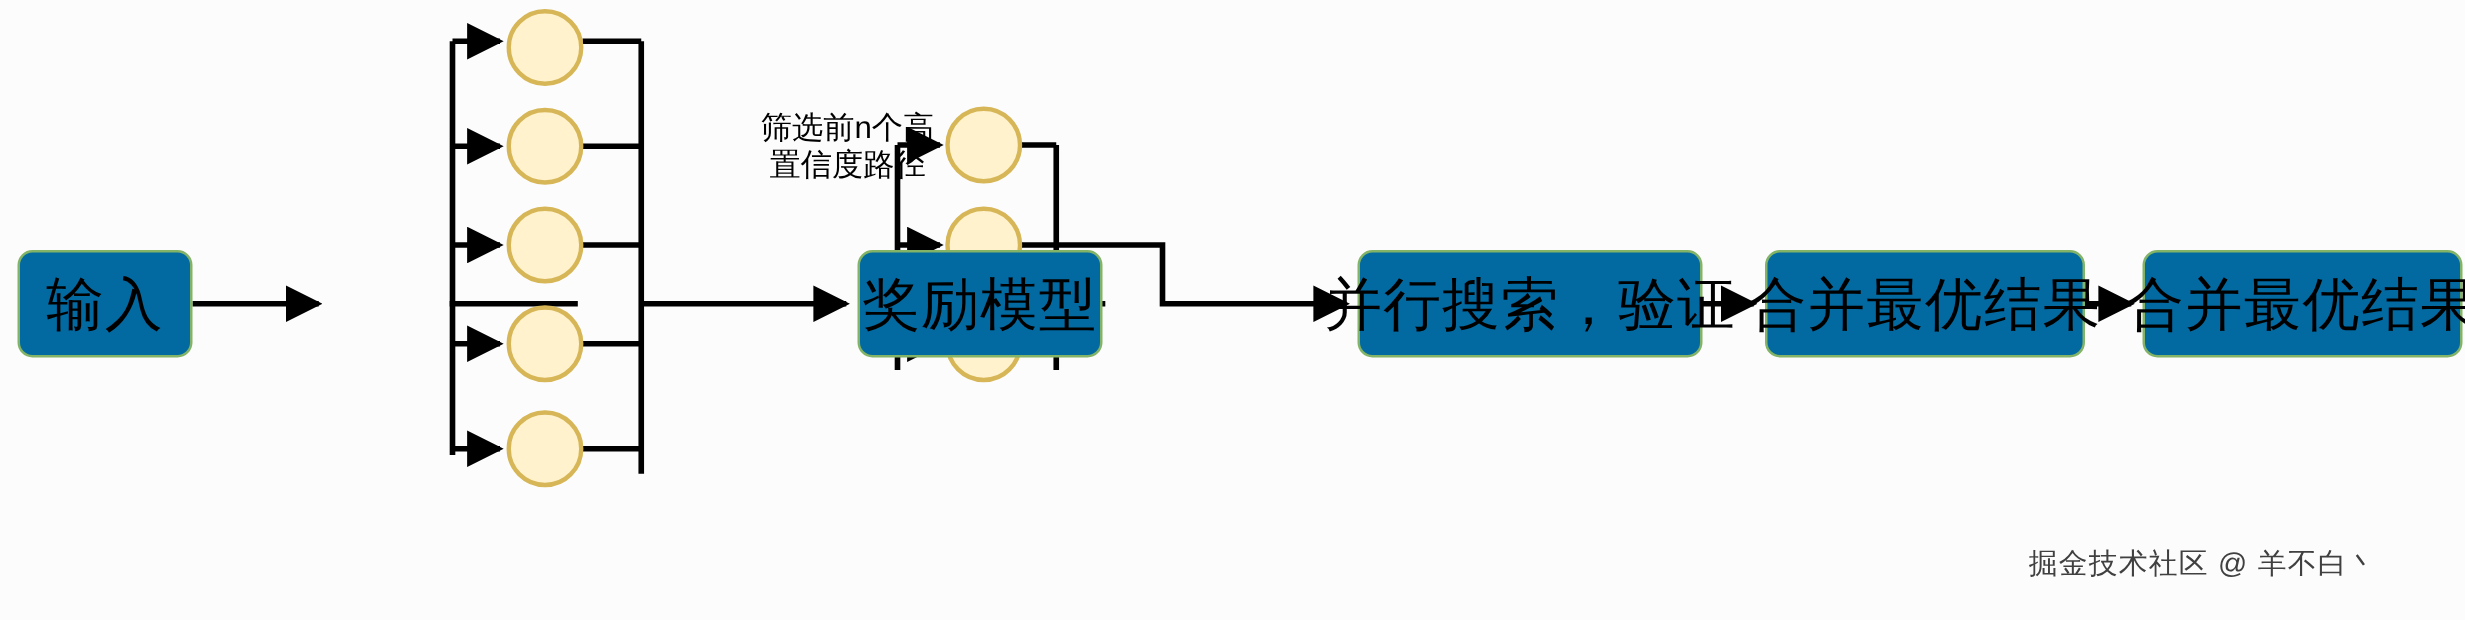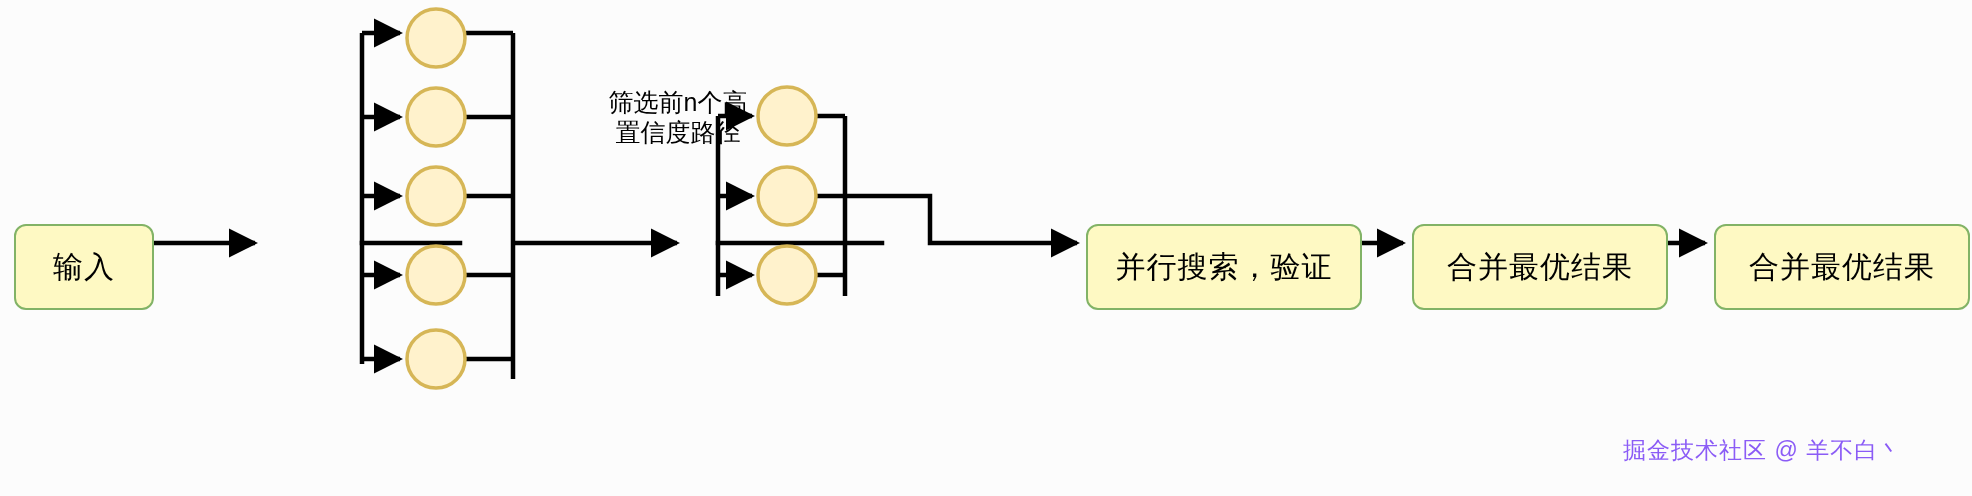--- a/index.html
+++ b/index.html
@@ -20,45 +20,44 @@
   .svg-layer {
     position: absolute;
     left: 0;
     top: 0;
     width: 1972px;
     height: 496px;
   }
   .node-box {
     position: absolute;
     box-sizing: border-box;
-    background: #fef9c3;
+    background: #0369a1;
     border: 2px solid #82b366;
     border-radius: 12px;
     display: flex;
     align-items: center;
     justify-content: center;
     color: #000000;
-    font-size: 30px;
+    font-size: 46px;
     line-height: 1;
     letter-spacing: 1px;
     white-space: nowrap;
-    margin-top: 24px;
   }
   .edge-label {
     position: absolute;
     color: #000000;
     font-size: 25px;
     line-height: 1.18;
     text-align: center;
     white-space: pre-line;
     letter-spacing: 0px;
   }
   .watermark {
     position: absolute;
-    color: #8b5cf6;
+    color: #404040;
     font-size: 23px;
     letter-spacing: 1px;
     white-space: nowrap;
     user-select: none;
   }
 </style>
 </head>
 <body>
 
 <div id="canvas">
@@ -123,20 +122,21 @@
 
       <circle cx="787" cy="116" r="29" fill="#fff2cc" stroke="#d6b656" stroke-width="3.5"></circle>
       <circle cx="787" cy="196" r="29" fill="#fff2cc" stroke="#d6b656" stroke-width="3.5"></circle>
       <circle cx="787" cy="275" r="29" fill="#fff2cc" stroke="#d6b656" stroke-width="3.5"></circle>
     </g>
   </svg>
 
   <div class="node-box" style="left:14px; top:200px; width:140px; height:86px;">输入</div>
 
 
+  <div class="node-box" style="left:686px; top:200px; width:196px; height:86px;">奖励模型</div>
 
   <div class="node-box" style="left:1086px; top:200px; width:276px; height:86px;">并行搜索，验证</div>
 
   <div class="node-box" style="left:1412px; top:200px; width:256px; height:86px;">合并最优结果</div>
 
   <div class="node-box" style="left:1714px; top:200px; width:256px; height:86px;">合并最优结果</div>
 
   <div class="edge-label" style="left:528px; top:88px; width:300px;">筛选前n个高
 置信度路径</div>
 

